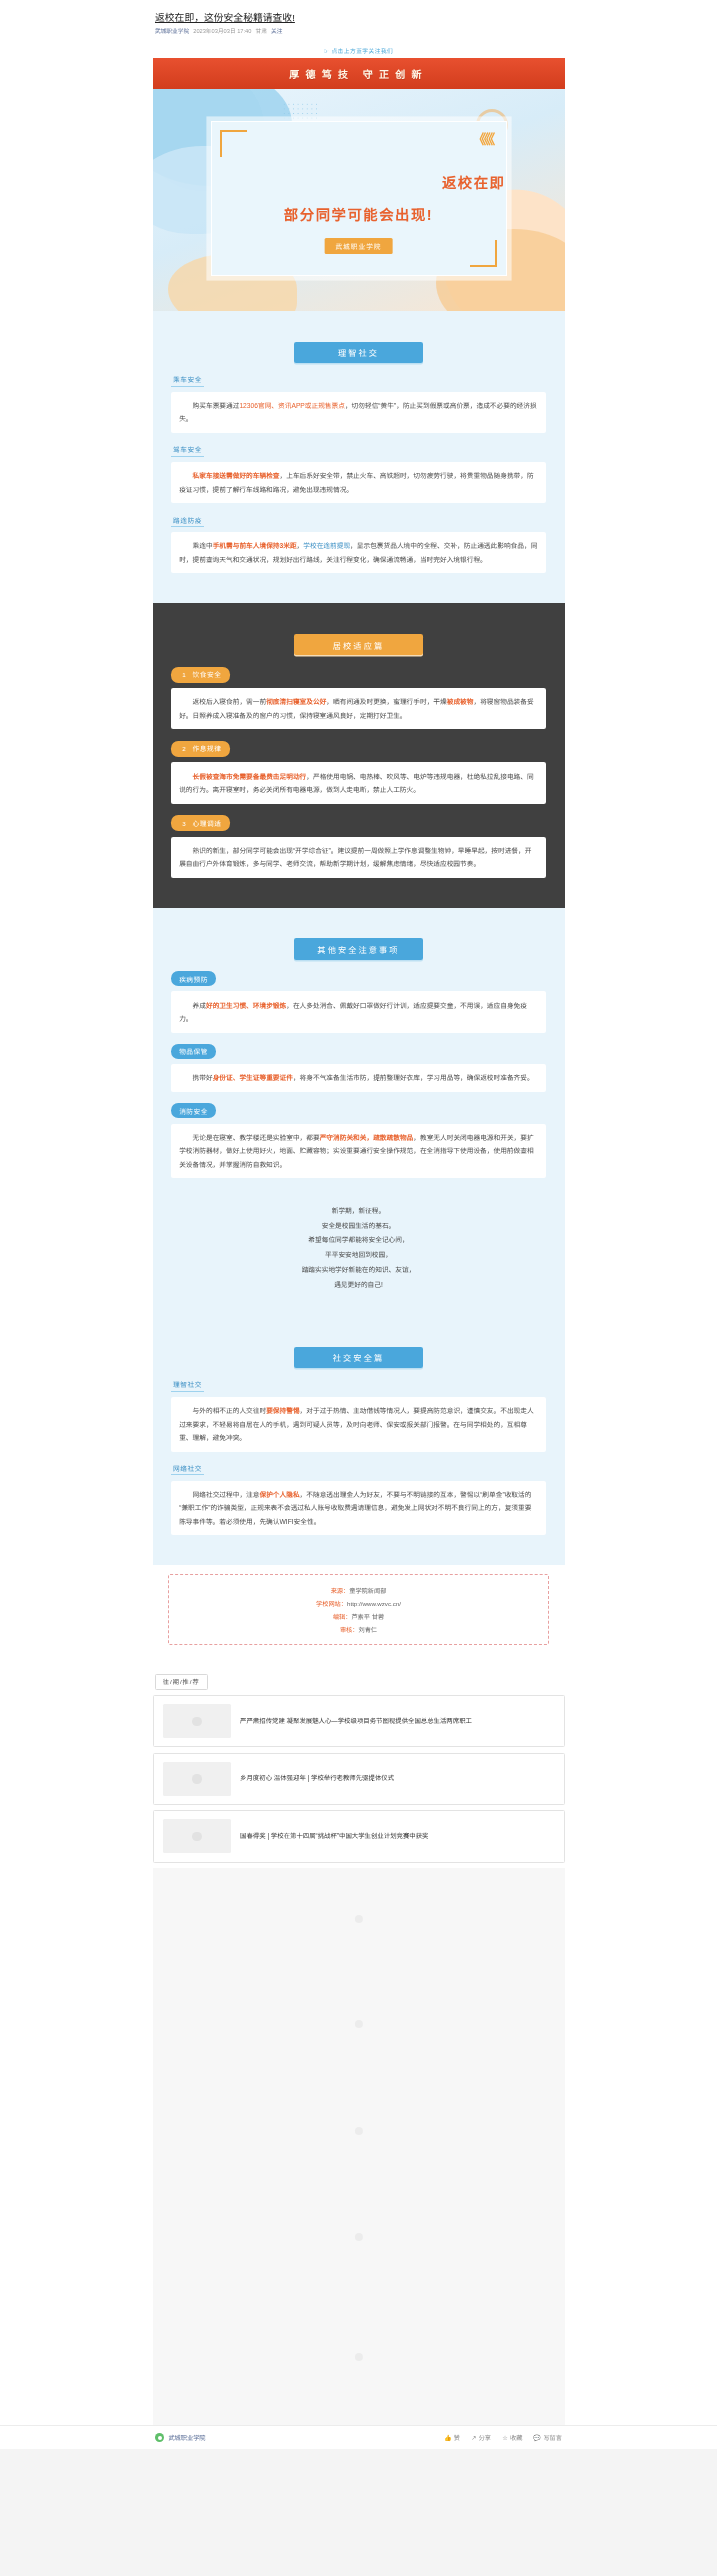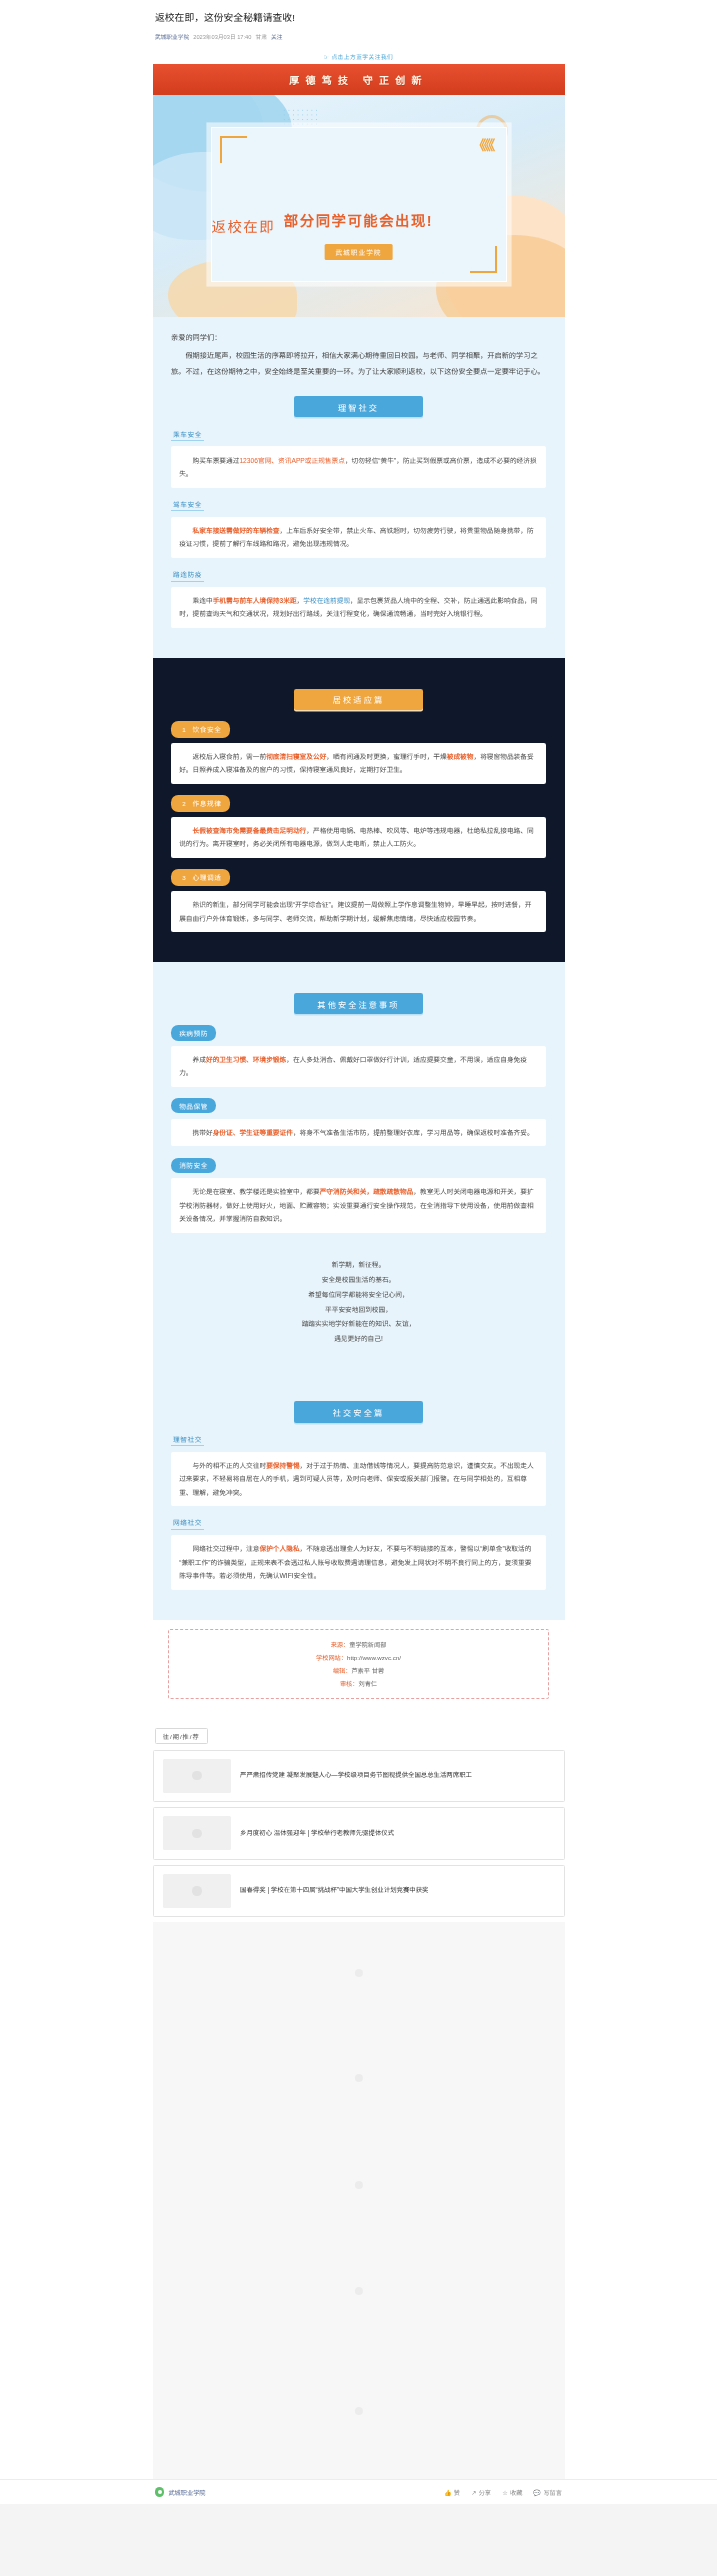--- a/index.html
+++ b/index.html
@@ -19,21 +19,22 @@
   
   .wx-header {
     padding: 11.3px 155px 5.2px 155px;
     background: #ffffff;
   }
   .wx-title {
     font-size: 9.8px;
     color: #222;
     font-weight: normal;
     line-height: 1.5;
-    margin-bottom: 6px;
+    margin-bottom: 0;
+    text-decoration: underline;
   }
   .wx-meta {
     font-size: 5.7px;
     color: #9a9a9a;
     display: flex;
     align-items: center;
     gap: 4.1px;
     flex-wrap: wrap;
   }
   .wx-meta .account { color: #576b95; }
@@ -131,23 +132,22 @@
     position: absolute; right: 8.2px; bottom: 8.2px;
     width: 27px; height: 27px;
     border-right: 2.6px solid #f0a63f; border-bottom: 2.6px solid #f0a63f;
   }
   .hero-card .arrows {
     position: absolute; right: 12.4px; top: 6.2px;
     color: #f3a63c; font-size: 13.4px; letter-spacing: -2.1px; font-weight: bold;
   }
   .hero-title1 {
     position: absolute; top: 49px; left: 0; right: 0;
-    text-align: left; color: #e8622e; font-size: 14.4px; font-weight: normal;
+    text-align: right; color: #e8622e; font-size: 14.4px; font-weight: bold;
     letter-spacing: 1.5px;
-    margin-top: 38px;
   }
   .hero-title2 {
     position: absolute; top: 81px; left: 0; right: 0;
     text-align: center; color: #e8622e; font-size: 14.4px; font-weight: bold;
     letter-spacing: 1.5px;
   }
   .hero-badge {
     position: absolute; top: 116px; left: 50%; transform: translateX(-50%);
     background: #f0a63f; color: #fff; font-size: 6.7px;
     padding: 3.1px 11.3px; border-radius: 1.5px; letter-spacing: 1px;
@@ -210,21 +210,21 @@
     line-height: 2;
     color: #4a4a4a;
     text-indent: 2em;
   }
   .hl { color: #e8622e; }
   .hl-b { color: #e8622e; font-weight: bold; }
   .hl-blue { color: #3b8fc4; }
 
   
   .yellow-panel {
-    background: #0f172a;
+    background: #404040;
     padding: 13.4px 18.5px 18.5px 18.5px;
   }
   .sec-head.orange {
     background: #f0a63f;
     box-shadow: 0 1.5px 0 #f7dcb4;
   }
   .sub-title.badge-orange {
     background: #f0a63f;
     color: #fff;
     border: none;
@@ -382,24 +382,20 @@
         <div class="corner-tl"></div>
         <div class="corner-br"></div>
         <div class="arrows">《《《</div>
         <div class="hero-title1">返校在即</div>
         <div class="hero-title2">部分同学可能会出现!</div>
         <div class="hero-badge">武城职业学院</div>
       </div>
     </div>
 
     <div class="blue-panel">
-      <div class="intro">
-        <p class="nob">亲爱的同学们：</p>
-        <p>假期接近尾声，校园生活的序幕即将拉开，相信大家满心期待重回日校园。与老师、同学相聚，开启新的学习之旅。不过，在这份期待之中，安全始终是至关重要的一环。为了让大家顺利返校，以下这份安全要点一定要牢记于心。</p>
-      </div>
 
       <div class="sec-head">理智社交</div>
 
       <div class="sub">
         <div class="sub-title">乘车安全</div>
         <div class="sub-body">购买车票要通过<span class="hl">12306官网、资讯APP或正规售票点</span>，切勿轻信“黄牛”，防止买到假票或高价票，造成不必要的经济损失。</div>
       </div>
       <div class="sub">
         <div class="sub-title">驾车安全</div>
         <div class="sub-body"><span class="hl-b">私家车接送需做好的车辆检查</span>，上车后系好安全带，禁止火车、高铁超时，切勿疲劳行驶，将贵重物品随身携带，防疫证习惯，提前了解行车线路和路况，避免出现违规情况。</div>

